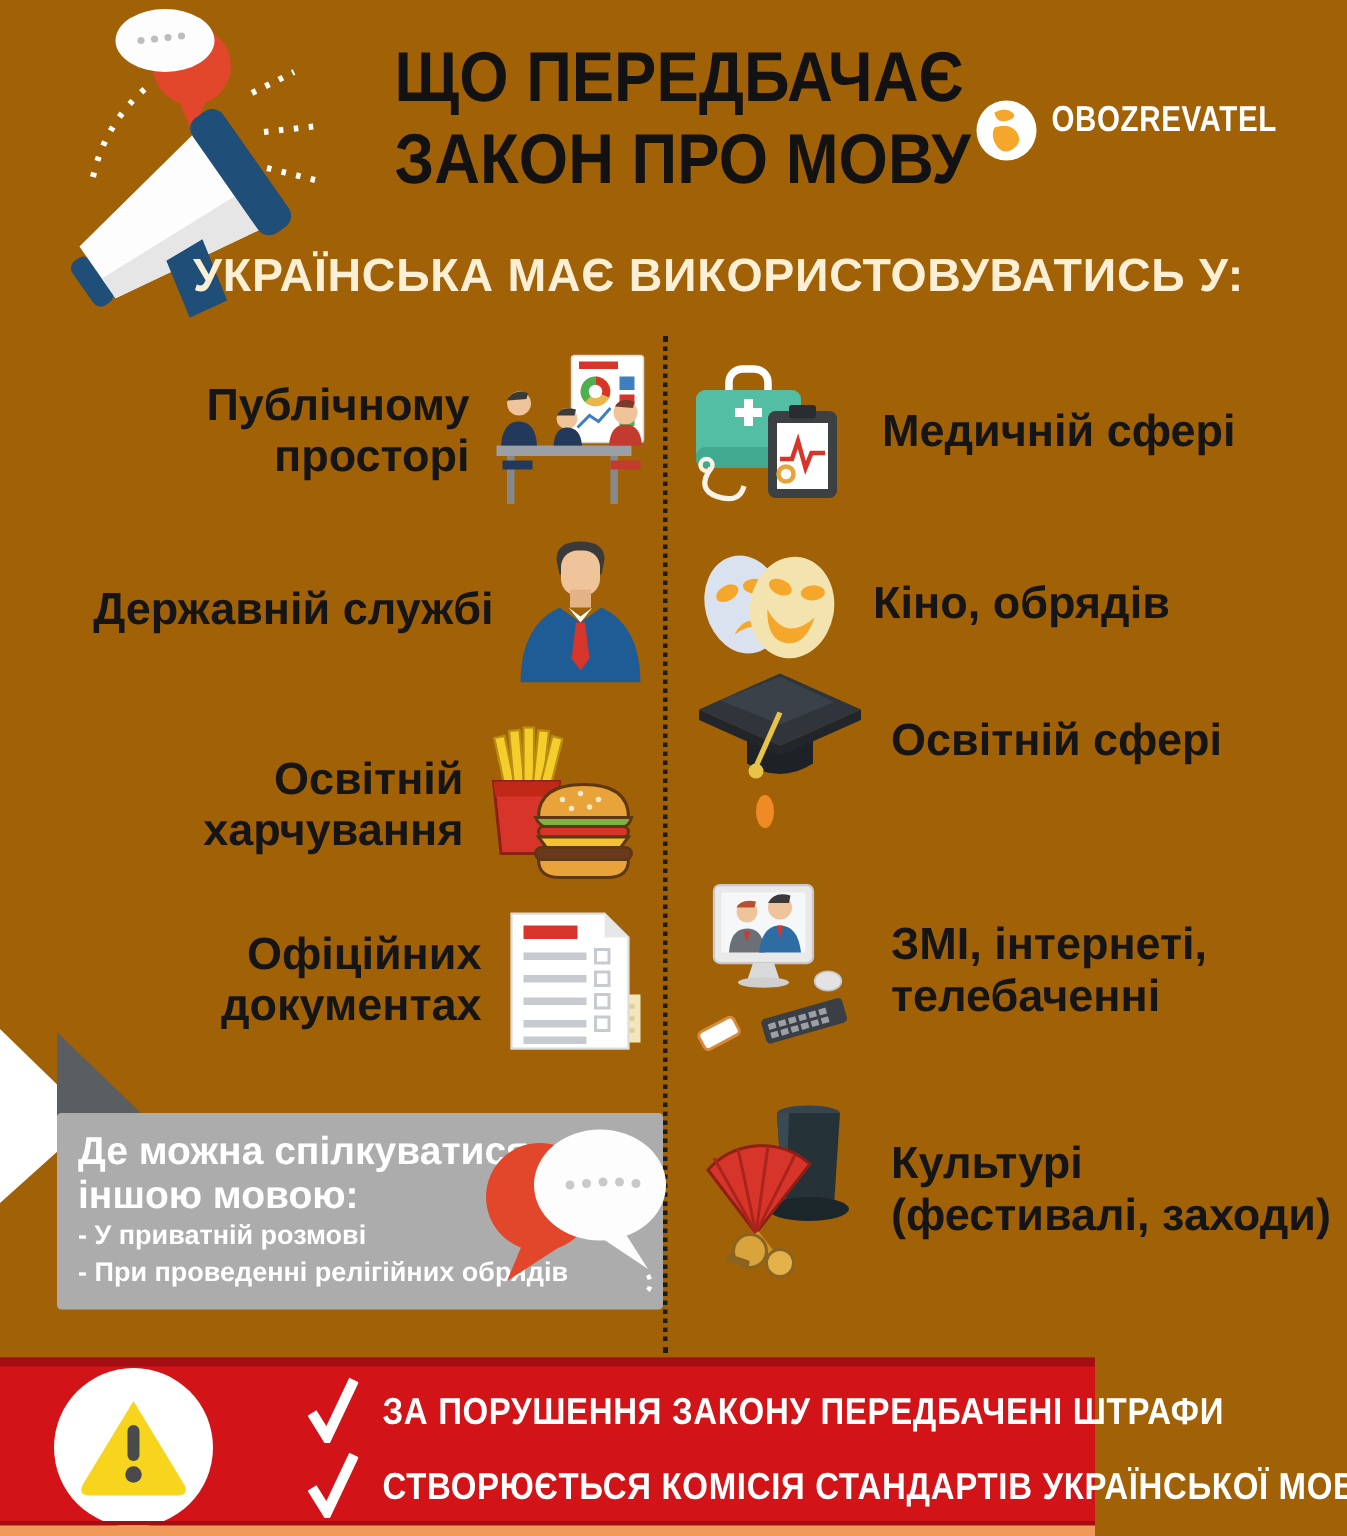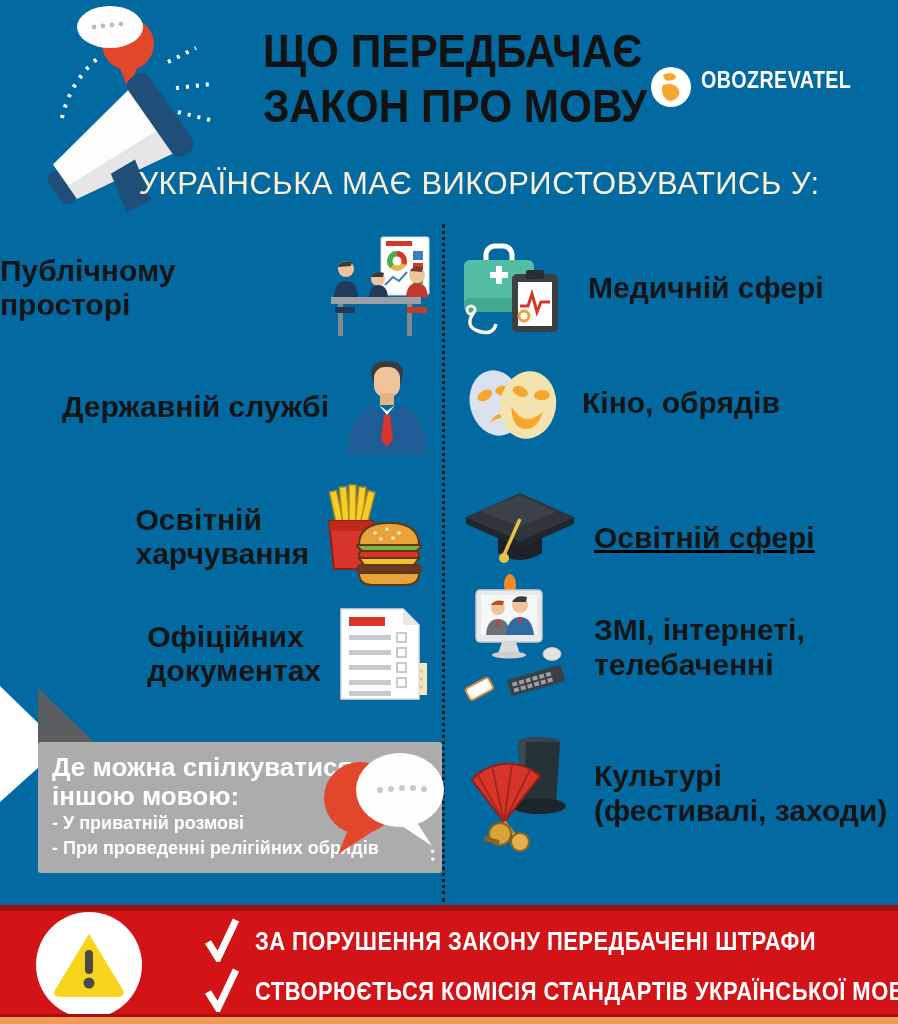--- a/index.html
+++ b/index.html
@@ -1,59 +1,59 @@
 <!DOCTYPE html>
 <html><head>
 <meta charset="utf-8">
 <style>
   * { margin:0; padding:0; box-sizing:border-box; }
   html,body { background:#888; }
   body { font-family:"Liberation Sans", sans-serif; }
-  .poster { position:relative; width:898px; height:1024px; background:#0369a1; overflow:hidden; margin:0 auto; }
+  .poster { position:relative; width:898px; height:1024px; background:#a16207; overflow:hidden; margin:0 auto; }
 
   
   .megaphone-wrap { position:absolute; left:0; top:0; width:250px; height:240px; }
   .title { position:absolute; left:263px; top:24px; font-size:47px; line-height:1.16; font-weight:800;
            color:#121212; white-space:pre-line; letter-spacing:0; transform:scaleX(.9); transform-origin:left top; }
   .logo { position:absolute; right:14px; top:66px; display:flex; align-items:flex-start; gap:9px; }
   .logo-text { color:#fff; font-weight:700; font-size:24px; letter-spacing:.5px;
                transform:scaleX(.82); transform-origin:left center; white-space:nowrap; }
 
   .subtitle { position:absolute; left:70px; right:10px; top:166px; text-align:center;
-              color:#FBF0D6; font-size:31px; font-weight:400; letter-spacing:.5px; white-space:nowrap; }
+              color:#FBF0D6; font-size:31px; font-weight:700; letter-spacing:.5px; white-space:nowrap; }
 
   .divider { position:absolute; left:442px; top:224px; height:678px; width:0; border-left:3px dotted #1d1d1d; }
 
   
   .item { position:absolute; display:flex; align-items:center; }
   .item .label { font-weight:700; font-size:30px; color:#151515; white-space:pre-line; line-height:1.15; }
   .left-item  { left:0; width:437px; justify-content:flex-end; gap:12px; padding-right:4px; }
-  .left-item .label { text-align:left; }
+  .left-item .label { text-align:right; }
   .right-item { left:444px; width:454px; justify-content:flex-start; gap:16px; padding-left:16px; }
   .icon-box { flex:0 0 auto; display:flex; align-items:center; justify-content:center; }
 
   .item-l1 { top:233px; height:110px; } .item-l2 { top:357px; height:100px; }
   .item-l3 { top:477px; height:120px; } .item-l4 { top:600px; height:108px; }
   .item-r1 { top:233px; height:110px; } .item-r2 { top:353px; height:100px; }
-  .item-r3 { top:476px; height:125px;text-decoration:underline; } .item-r4 { top:585px; height:125px; }
+  .item-r3 { top:432px; height:125px; } .item-r4 { top:585px; height:125px; }
   .item-r5 { top:726px; height:135px; }
 
   
   .fold-white { position:absolute; left:0; top:686px; width:62px; height:116px; background:#fff;
                 clip-path:polygon(0 0,100% 52%,0 100%); }
   .fold-dark  { position:absolute; left:38px; top:688px; width:58px; height:56px; background:#5B5E60;
                 clip-path:polygon(0 0,100% 100%,0 100%); }
   .exception-box { position:absolute; left:38px; top:742px; width:404px; height:131px; background:#ACACAC;
                    border-radius:3px; padding:11px 14px; }
   .exception-heading { color:#fff; font-weight:700; font-size:26px; line-height:1.12; white-space:pre-line; }
   .exception-item { color:#fff; font-weight:700; font-size:18px; line-height:1.4; }
   .bubbles-wrap { position:absolute; right:-6px; top:4px; width:128px; height:120px; }
 
   
-  .banner { position:absolute; left:0; top:905px; width:898px; height:119px; background:#D21317; }
+  .banner { position:absolute; left:0; top:905px; width:730px; height:119px; background:#D21317; }
   .banner-top-edge { position:absolute; top:0; left:0; right:0; height:6px; background:#A30E12; }
   .banner-bottom-line { position:absolute; bottom:7px; left:0; right:0; height:3px; background:#A30E12; }
   .banner-orange-strip { position:absolute; bottom:0; left:0; right:0; height:7px; background:#EF9A57; }
   .warning-circle { position:absolute; left:36px; top:7px; width:106px; height:106px; background:#fff;
                     border-radius:50%; display:flex; align-items:center; justify-content:center; }
   .banner-row { position:absolute; left:205px; display:flex; align-items:center; gap:16px; height:46px; }
   .banner-row1 { top:13px; } .banner-row2 { top:63px; }
   .banner-text { color:#fff; font-weight:700; font-size:25px; letter-spacing:.5px; white-space:nowrap;
                  transform:scaleX(.88); transform-origin:left center; }
 </style>

